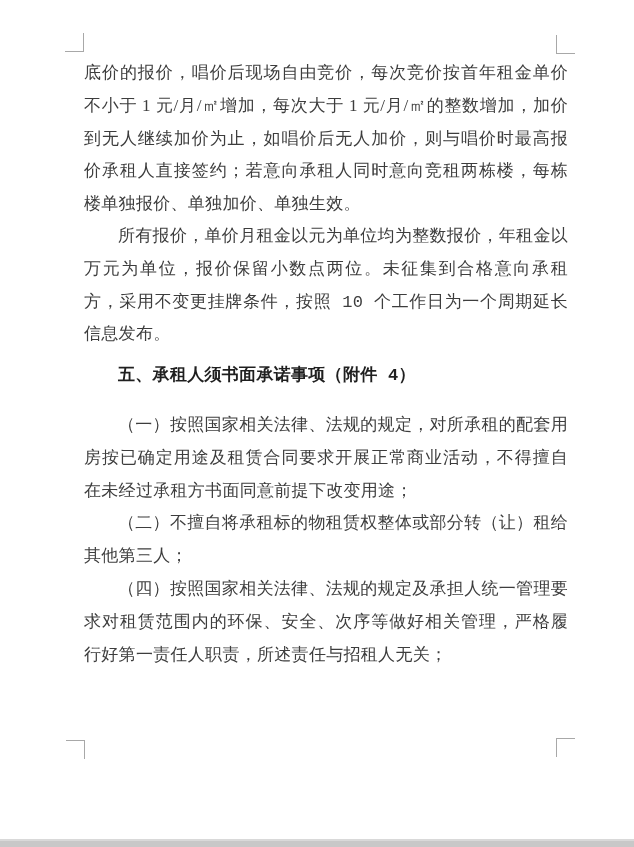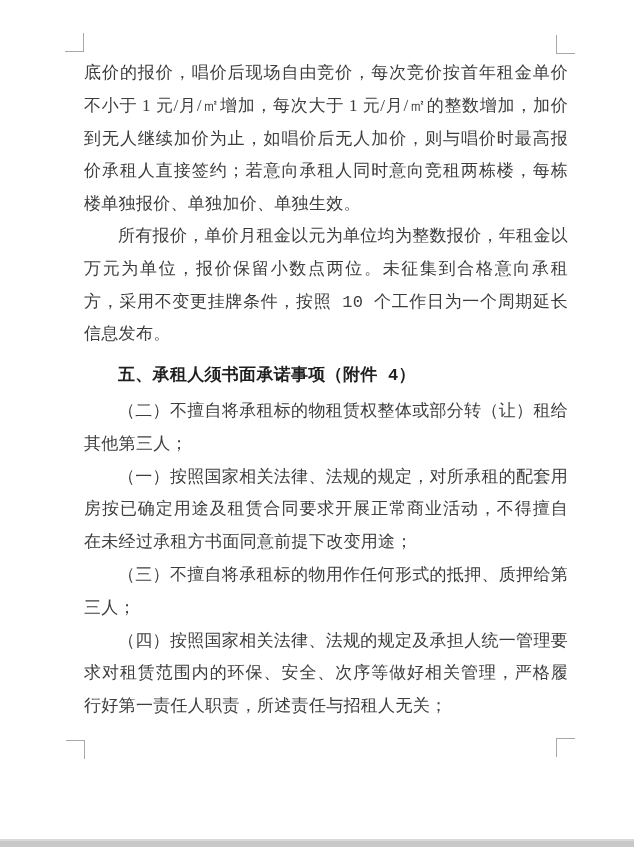--- a/index.html
+++ b/index.html
@@ -41,37 +41,36 @@
     color: var(--body-color, #3d3d3d);
     text-align: justify;
     text-align-last: left;
     text-justify: inter-character;
     letter-spacing: 0.3px;
   }
   .para.indent { text-indent: 2em; font-family: Liberation Mono, monospace; }
   .para.heading {
     font-weight: bold;
     color: var(--heading-color, #1f1f1f);
-    margin: 8px 0 3px 0;
+    margin: 8px 0 17px 0;
     text-align: center;
   }
 </style>
 </head>
 <body>
 
 <div class="page">
   <div class="crop tl"></div>
   <div class="crop tr"></div>
   <div class="crop bl"></div>
   <div class="crop br"></div>
 
   <div class="textblock">
       <p class="para body">底价的报价，唱价后现场自由竞价，每次竞价按首年租金单价不小于 1 元/月/㎡增加，每次大于 1 元/月/㎡的整数增加，加价到无人继续加价为止，如唱价后无人加价，则与唱价时最高报价承租人直接签约；若意向承租人同时意向竞租两栋楼，每栋楼单独报价、单独加价、单独生效。</p>
       <p class="para body indent">所有报价，单价月租金以元为单位均为整数报价，年租金以万元为单位，报价保留小数点两位。未征集到合格意向承租方，采用不变更挂牌条件，按照 10 个工作日为一个周期延长信息发布。</p>
       <p class="para heading indent">五、承租人须书面承诺事项（附件 4）</p>
+      <p class="para body indent">（一）按照国家相关法律、法规的规定，对所承租的配套用房按已确定用途及租赁合同要求开展正常商业活动，不得擅自在未经过承租方书面同意前提下改变用途；</p>
       <p class="para body indent">（二）不擅自将承租标的物租赁权整体或部分转（让）租给其他第三人；</p>
-      <p class="para body indent">（一）按照国家相关法律、法规的规定，对所承租的配套用房按已确定用途及租赁合同要求开展正常商业活动，不得擅自在未经过承租方书面同意前提下改变用途；</p>
-      <p class="para body indent">（三）不擅自将承租标的物用作任何形式的抵押、质押给第三人；</p>
       <p class="para body indent">（四）按照国家相关法律、法规的规定及承担人统一管理要求对租赁范围内的环保、安全、次序等做好相关管理，严格履行好第一责任人职责，所述责任与招租人无关；</p>
     </div>
 </div>
 
 <div class="bottom-gap"></div>
 
 </body></html>

